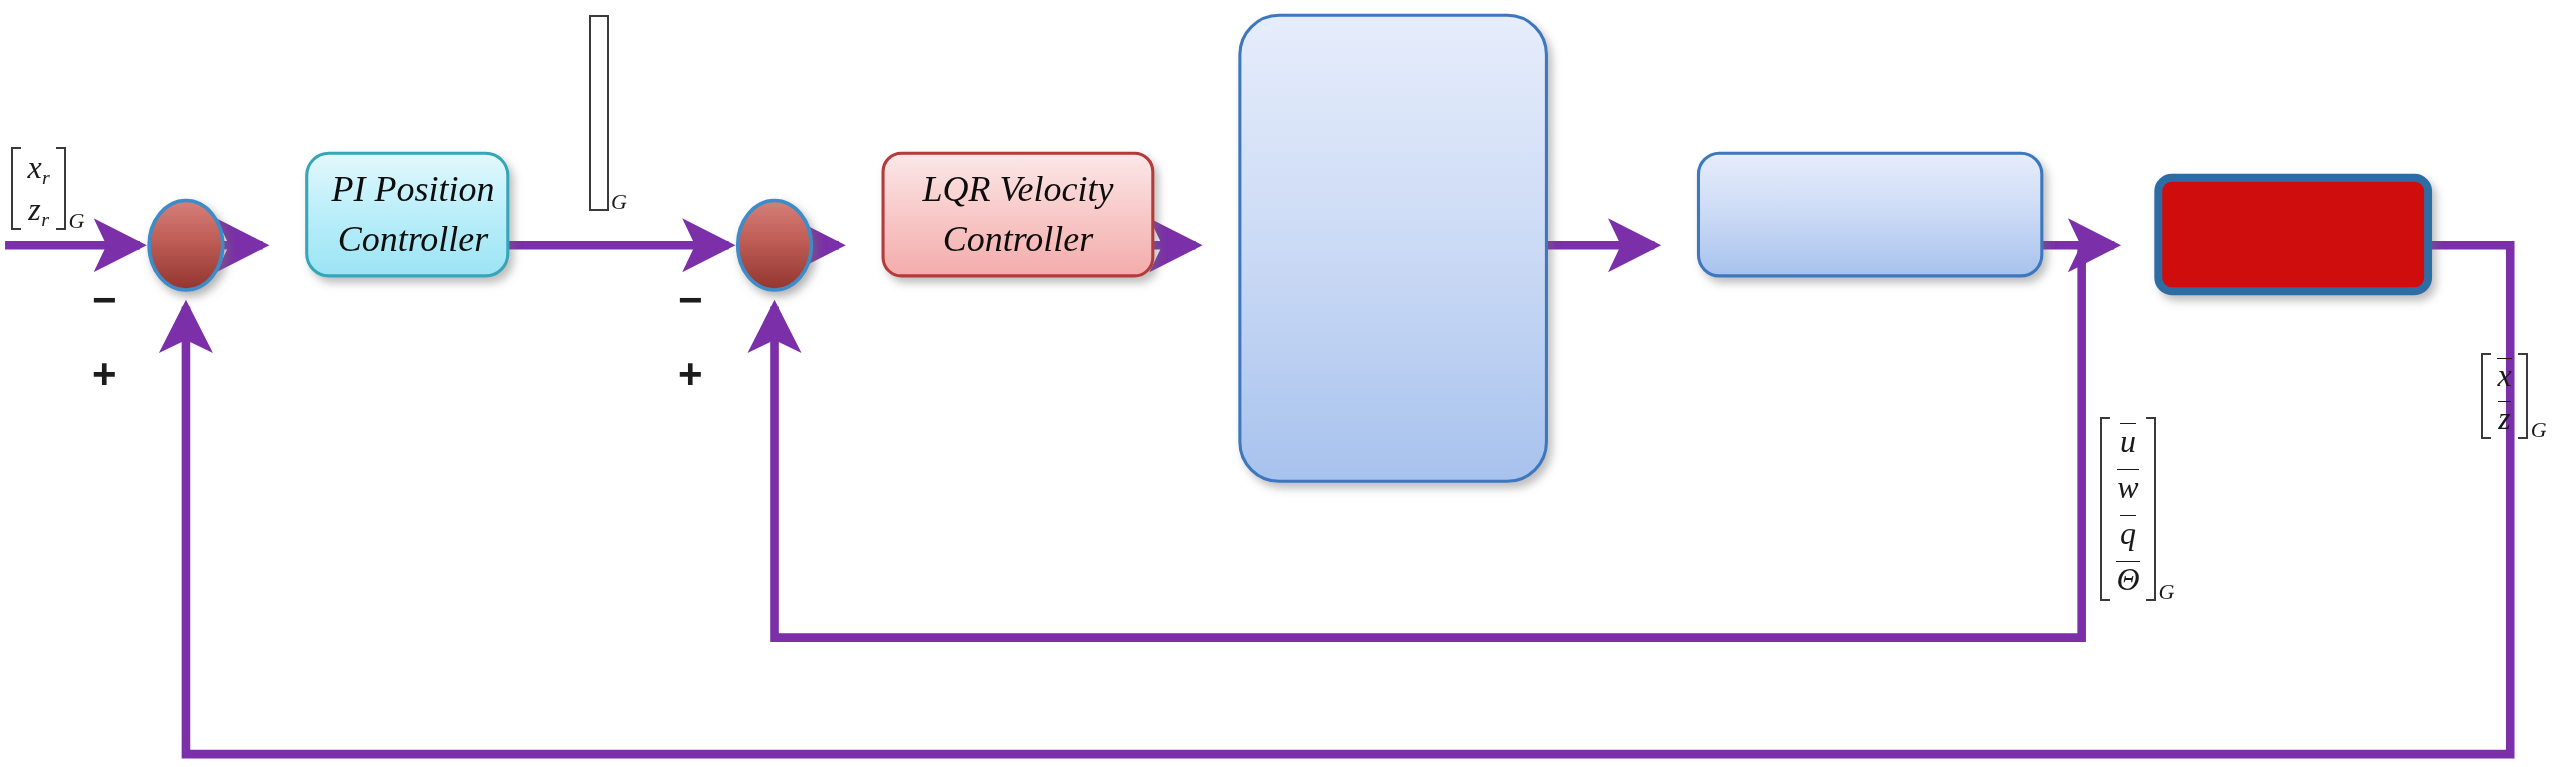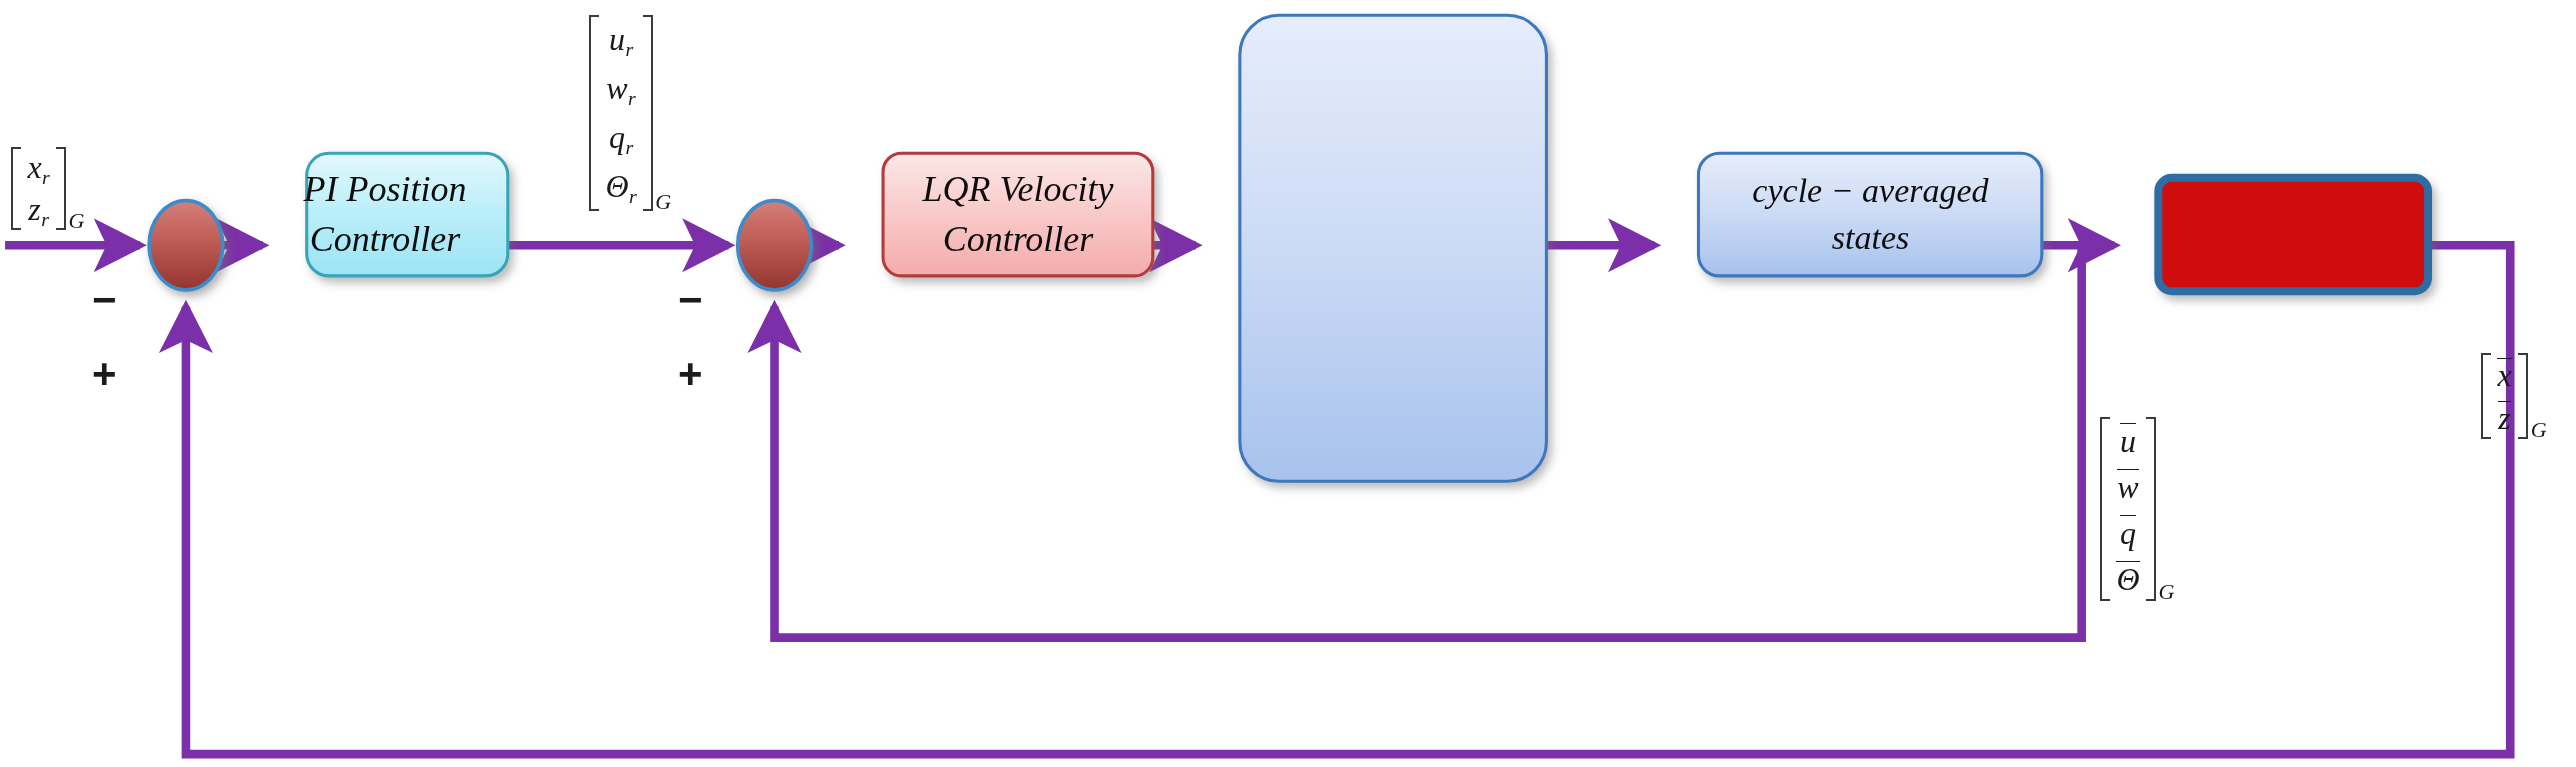--- a/index.html
+++ b/index.html
@@ -152,38 +152,33 @@
     <rect x="2022" y="25" width="500" height="760" rx="64" ry="64" fill="url(#gradPlant)" stroke="#3E77BE" stroke-width="5" filter="url(#softShadow)"></rect>
 
     <rect x="2770" y="250" width="560" height="200" rx="34" ry="34" fill="url(#gradPlant)" stroke="#3E77BE" stroke-width="5" filter="url(#softShadow)"></rect>
 
     <rect x="3520" y="290" width="440" height="185" rx="22" ry="22" fill="#D00A0A" stroke="#2E6DA4" stroke-width="13" filter="url(#softShadow)"></rect>
 
     <ellipse cx="303" cy="400" rx="60" ry="73" fill="url(#gradSum)" stroke="#3E8BC8" stroke-width="6" filter="url(#sumShadow)"></ellipse>
     <ellipse cx="1263" cy="400" rx="60" ry="73" fill="url(#gradSum)" stroke="#3E8BC8" stroke-width="6" filter="url(#sumShadow)"></ellipse>
   </svg>
 
-  <div class="blk-label center" style="left:292px; top:153px; width:186px; height:123px;
+  <div class="blk-label center" style="left:320px; top:153px; width:186px; height:123px;
        display:flex; align-items:center; justify-content:center; font-size:36px;">
     <span>PI Position
 Controller</span>
   </div>
 
   <div class="blk-label center" style="left:883px; top:153px; width:270px; height:123px;
        display:flex; align-items:center; justify-content:center; font-size:36px;">
     <span>LQR Velocity
 Controller</span>
   </div>
 
 
-  <div class="blk-label center" style="left:1699px; top:153px; width:343px; height:123px;
-       display:flex; align-items:center; justify-content:center; font-size:34px;">
-    <span>cycle − averaged
-states</span>
-  </div>
 
 
   <div class="sign" style="left:92px; top:279px; font-size:42px;">−</div>
   <div class="sign" style="left:92px; top:353px; font-size:42px;">+</div>
   <div class="sign" style="left:678px; top:279px; font-size:42px;">−</div>
   <div class="sign" style="left:678px; top:353px; font-size:42px;">+</div>
 
   <div class="vec" style="left:11px;   top:147px; font-size:32px;">
       <span class="brk" style="width: 9.8px; height: 83px; border-top: 2.5px solid rgb(58, 58, 58); border-bottom: 2.5px solid rgb(58, 58, 58); box-sizing: border-box; border-left: 2.5px solid rgb(58, 58, 58);"></span>
       <span class="rows" style="height: 83px; padding: 0px 6.7px;">
@@ -192,34 +187,20 @@
         </span>
         <span class="r" style="flex: 1 1 0px; display: flex; align-items: center; justify-content: flex-start;">
           <span>z<sub class="vsub">r</sub></span>
         </span>
       </span>
       <span class="brk" style="width: 9.8px; height: 83px; border-top: 2.5px solid rgb(58, 58, 58); border-bottom: 2.5px solid rgb(58, 58, 58); box-sizing: border-box; border-right: 2.5px solid rgb(58, 58, 58);"></span>
       <span class="sub" style="font-size: 22px; margin-left: 2.5px; margin-bottom: -3.7px;">G</span>
     </div>
   <div class="vec" style="left:589px;  top:15.3px;  font-size:32px;">
       <span class="brk" style="width: 9.8px; height: 196px; border-top: 2.5px solid rgb(58, 58, 58); border-bottom: 2.5px solid rgb(58, 58, 58); box-sizing: border-box; border-left: 2.5px solid rgb(58, 58, 58);"></span>
-      <span class="rows" style="height: 196px; padding: 0px 6.7px;">
-        <span class="r" style="flex: 1 1 0px; display: flex; align-items: center; justify-content: center;">
-          <span>u<sub class="vsub">r</sub></span>
-        </span>
-        <span class="r" style="flex: 1 1 0px; display: flex; align-items: center; justify-content: center;">
-          <span>w<sub class="vsub">r</sub></span>
-        </span>
-        <span class="r" style="flex: 1 1 0px; display: flex; align-items: center; justify-content: center;">
-          <span>q<sub class="vsub">r</sub></span>
-        </span>
-        <span class="r" style="flex: 1 1 0px; display: flex; align-items: center; justify-content: center;">
-          <span>Θ<sub class="vsub">r</sub></span>
-        </span>
-      </span>
       <span class="brk" style="width: 9.8px; height: 196px; border-top: 2.5px solid rgb(58, 58, 58); border-bottom: 2.5px solid rgb(58, 58, 58); box-sizing: border-box; border-right: 2.5px solid rgb(58, 58, 58);"></span>
       <span class="sub" style="font-size: 22px; margin-left: 2.5px; margin-bottom: -3.7px;">G</span>
     </div>
   <div class="vec" style="left:2100px; top:417px; font-size:32px;">
       <span class="brk" style="width: 9.8px; height: 184px; border-top: 2.5px solid rgb(58, 58, 58); border-bottom: 2.5px solid rgb(58, 58, 58); box-sizing: border-box; border-left: 2.5px solid rgb(58, 58, 58);"></span>
       <span class="rows" style="height: 184px; padding: 0px 6.7px;">
         <span class="r" style="flex: 1 1 0px; display: flex; align-items: center; justify-content: center;">
           <span class="ovl">u</span>
         </span>
         <span class="r" style="flex: 1 1 0px; display: flex; align-items: center; justify-content: center;">

